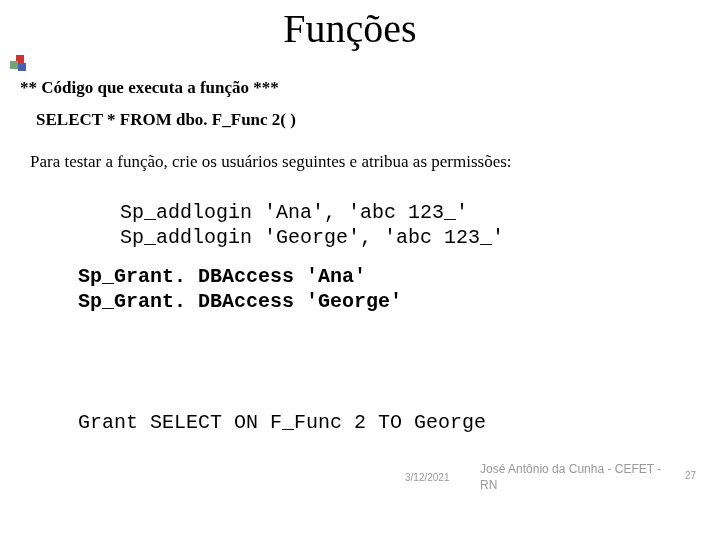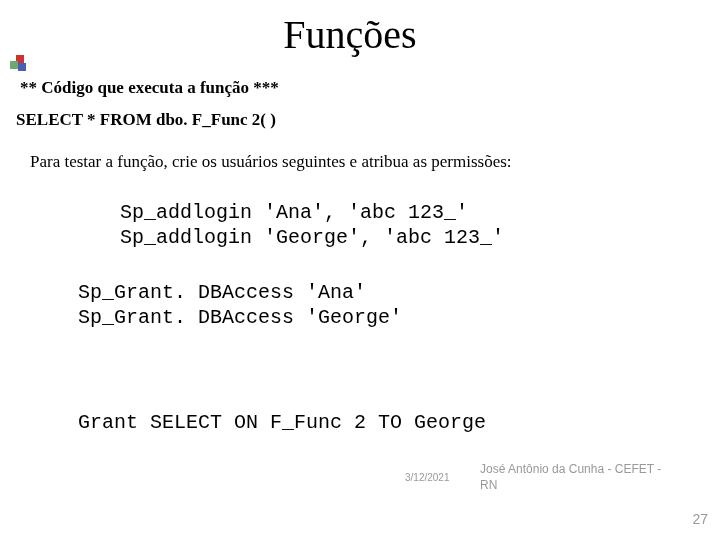--- a/index.html
+++ b/index.html
@@ -29,58 +29,58 @@
   .accent .sq {
     position: absolute;
     width: 8px;
     height: 8px;
   }
   .accent .r { background: #cc3333; }
   .accent .g { background: #6fa86f; }
   .accent .b { background: #4a5fb0; }
   .title {
     position: absolute;
-    top: 11px;
+    top: 5px;
     left: 0;
     width: 700px;
     text-align: center;
     font-size: 40px;
     font-weight: 400;
   }
   .subtitle {
     position: absolute;
     top: 78px;
     left: 20px;
     font-size: 17px;
     font-weight: bold;
   }
   .sql-line {
     position: absolute;
     top: 110px;
-    left: 16px;
+    left: 36px;
     font-size: 17px;
     font-weight: bold;
   }
   .instruction {
     position: absolute;
     top: 152px;
     left: 30px;
     font-size: 17px;
     font-weight: 400;
   }
   .code-block {
     position: absolute;
     left: 78px;
     font-family: "Courier New", Courier, monospace;
     font-size: 20px;
     white-space: pre;
     line-height: 1.25;
   }
   .cb1 { top: 200px; margin-left: 42px; }
-  .cb2 { top: 280px; }
+  .cb2 { top: 264px; font-weight: bold; }
   .cb3 { top: 360px; }
   .cb4 { top: 410px; }
   .footer-date {
     position: absolute;
     left: 405px;
     top: 472px;
     font-family: Verdana, Arial, sans-serif;
     font-size: 10px;
     color: #999;
   }
@@ -89,26 +89,25 @@
     left: 480px;
     top: 462px;
     font-family: Verdana, Arial, sans-serif;
     font-size: 12px;
     color: #999;
     width: 200px;
     line-height: 1.3;
   }
   .footer-pagenum {
     position: absolute;
-    right: 12px;
+    right: 24px;
     top: 470px;
     font-family: Verdana, Arial, sans-serif;
-    font-size: 14px;
+    font-size: 10px;
     color: #999;
-    margin-top: 41px;
   }
 </style>
 </head>
 <body>
 
 <div class="slide">
 
   <div class="accent">
     <div class="sq r" style="top:0;left:6px;"></div>
     <div class="sq g" style="top:6px;left:0;"></div>

